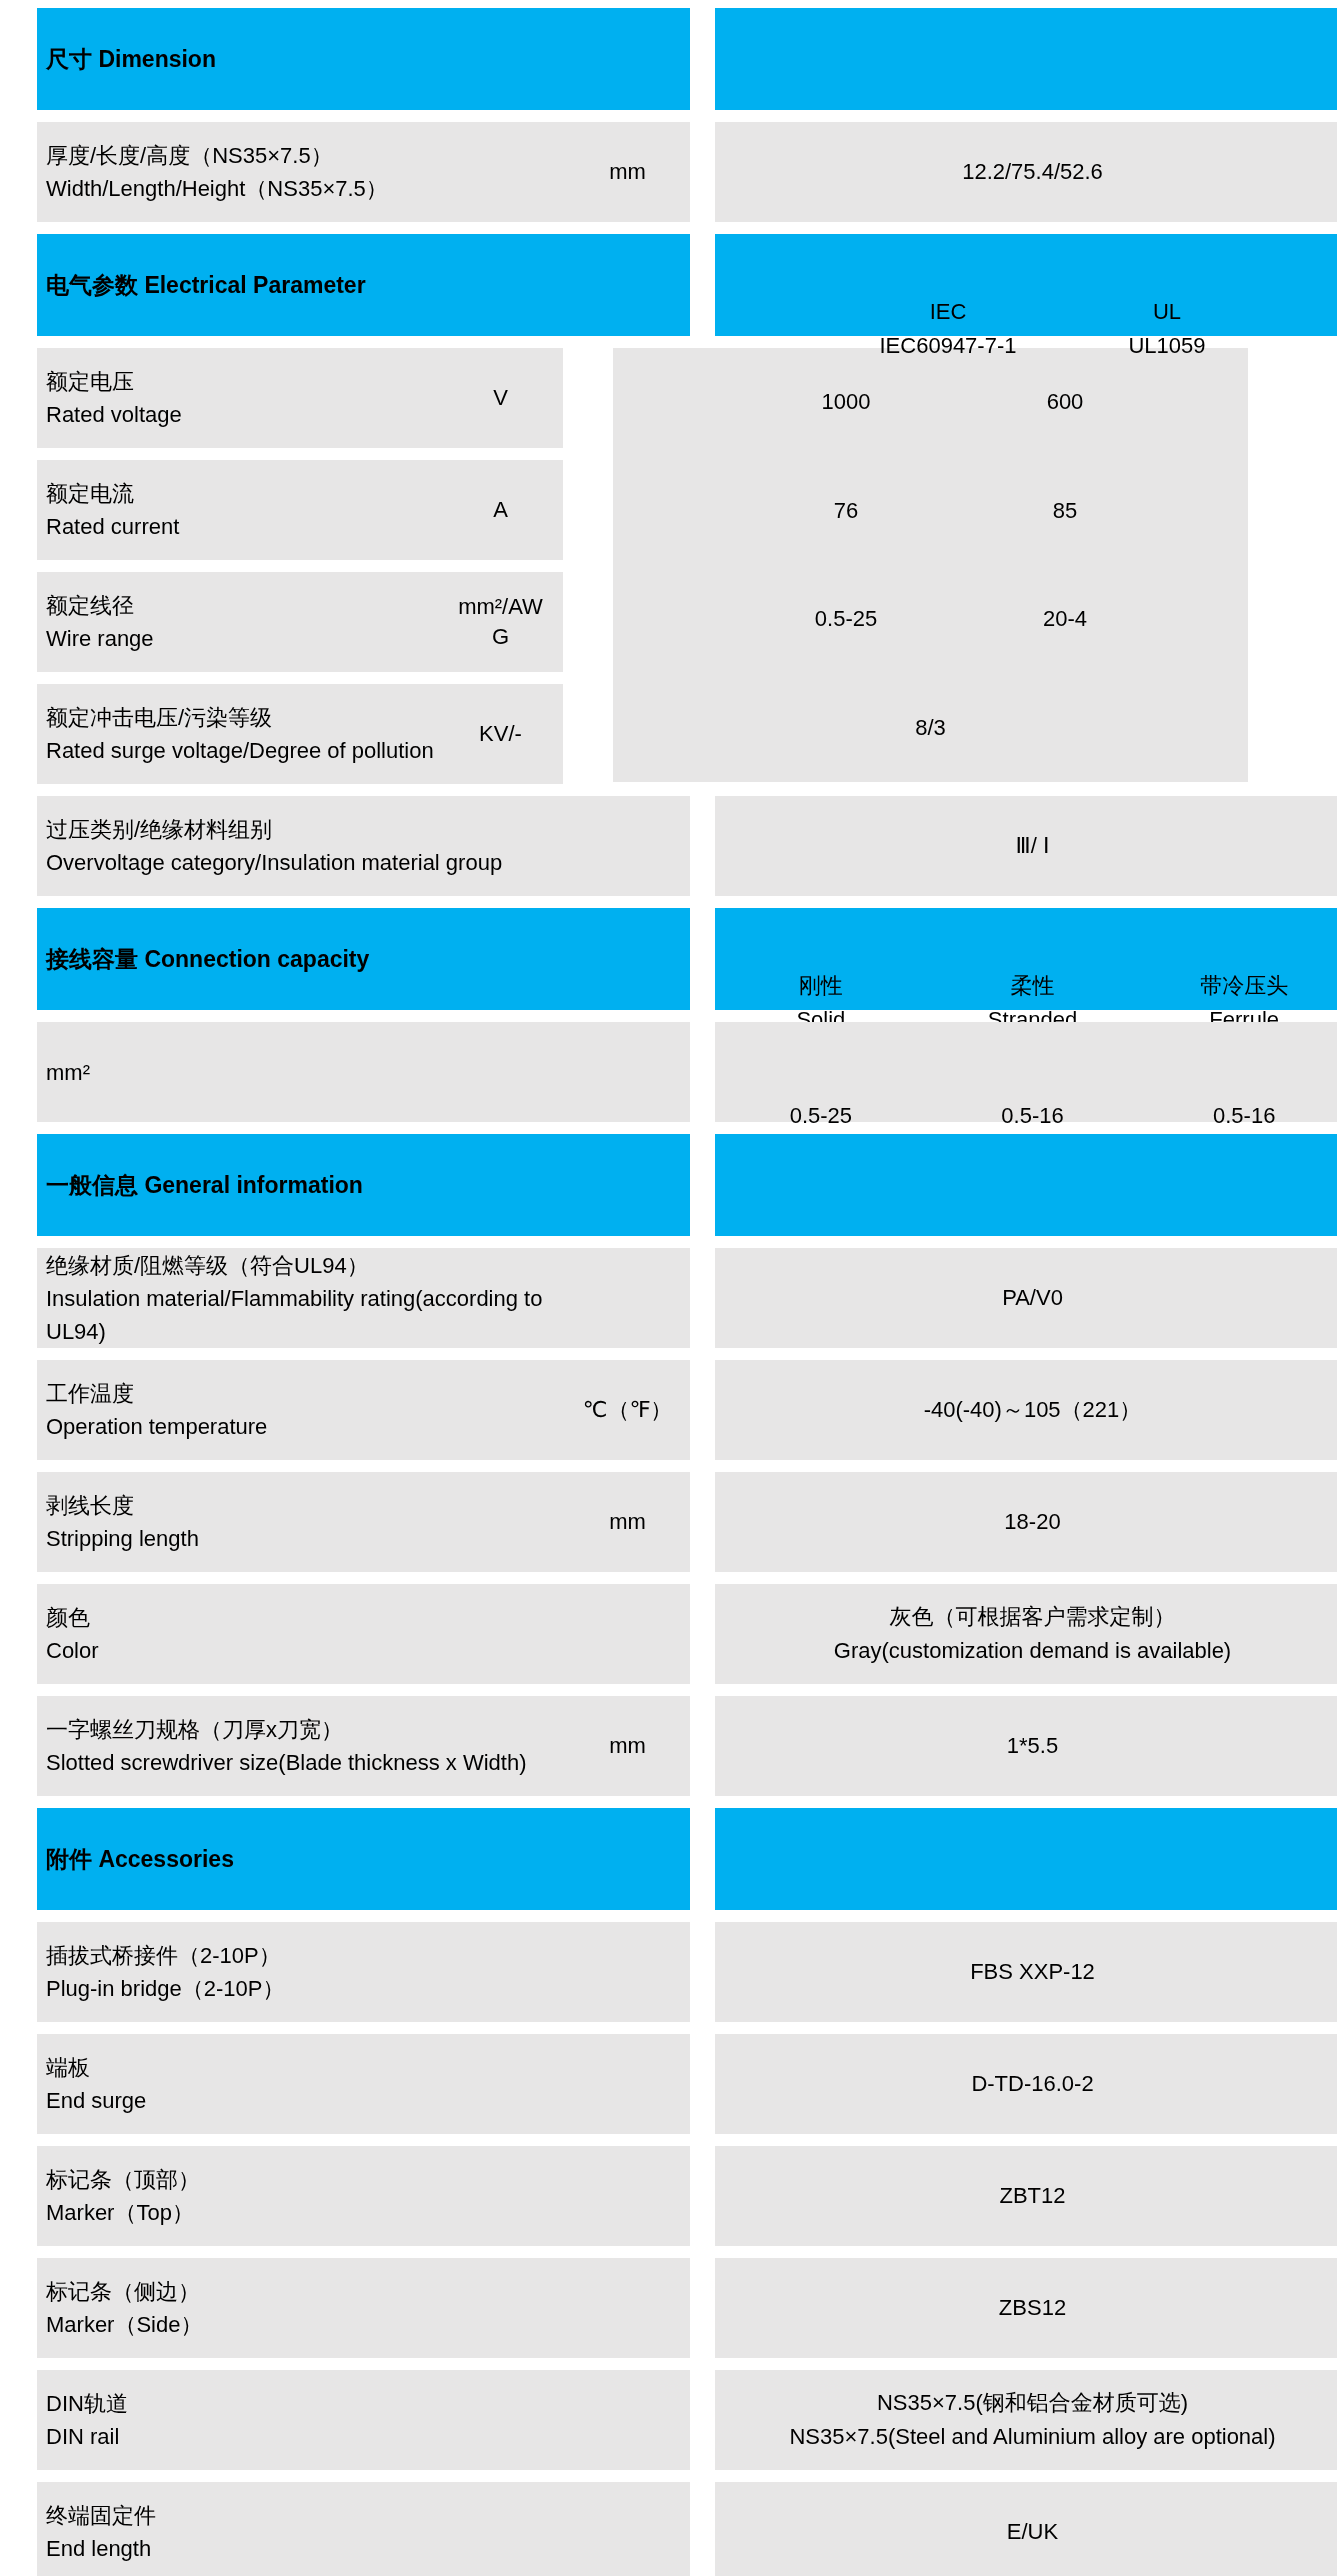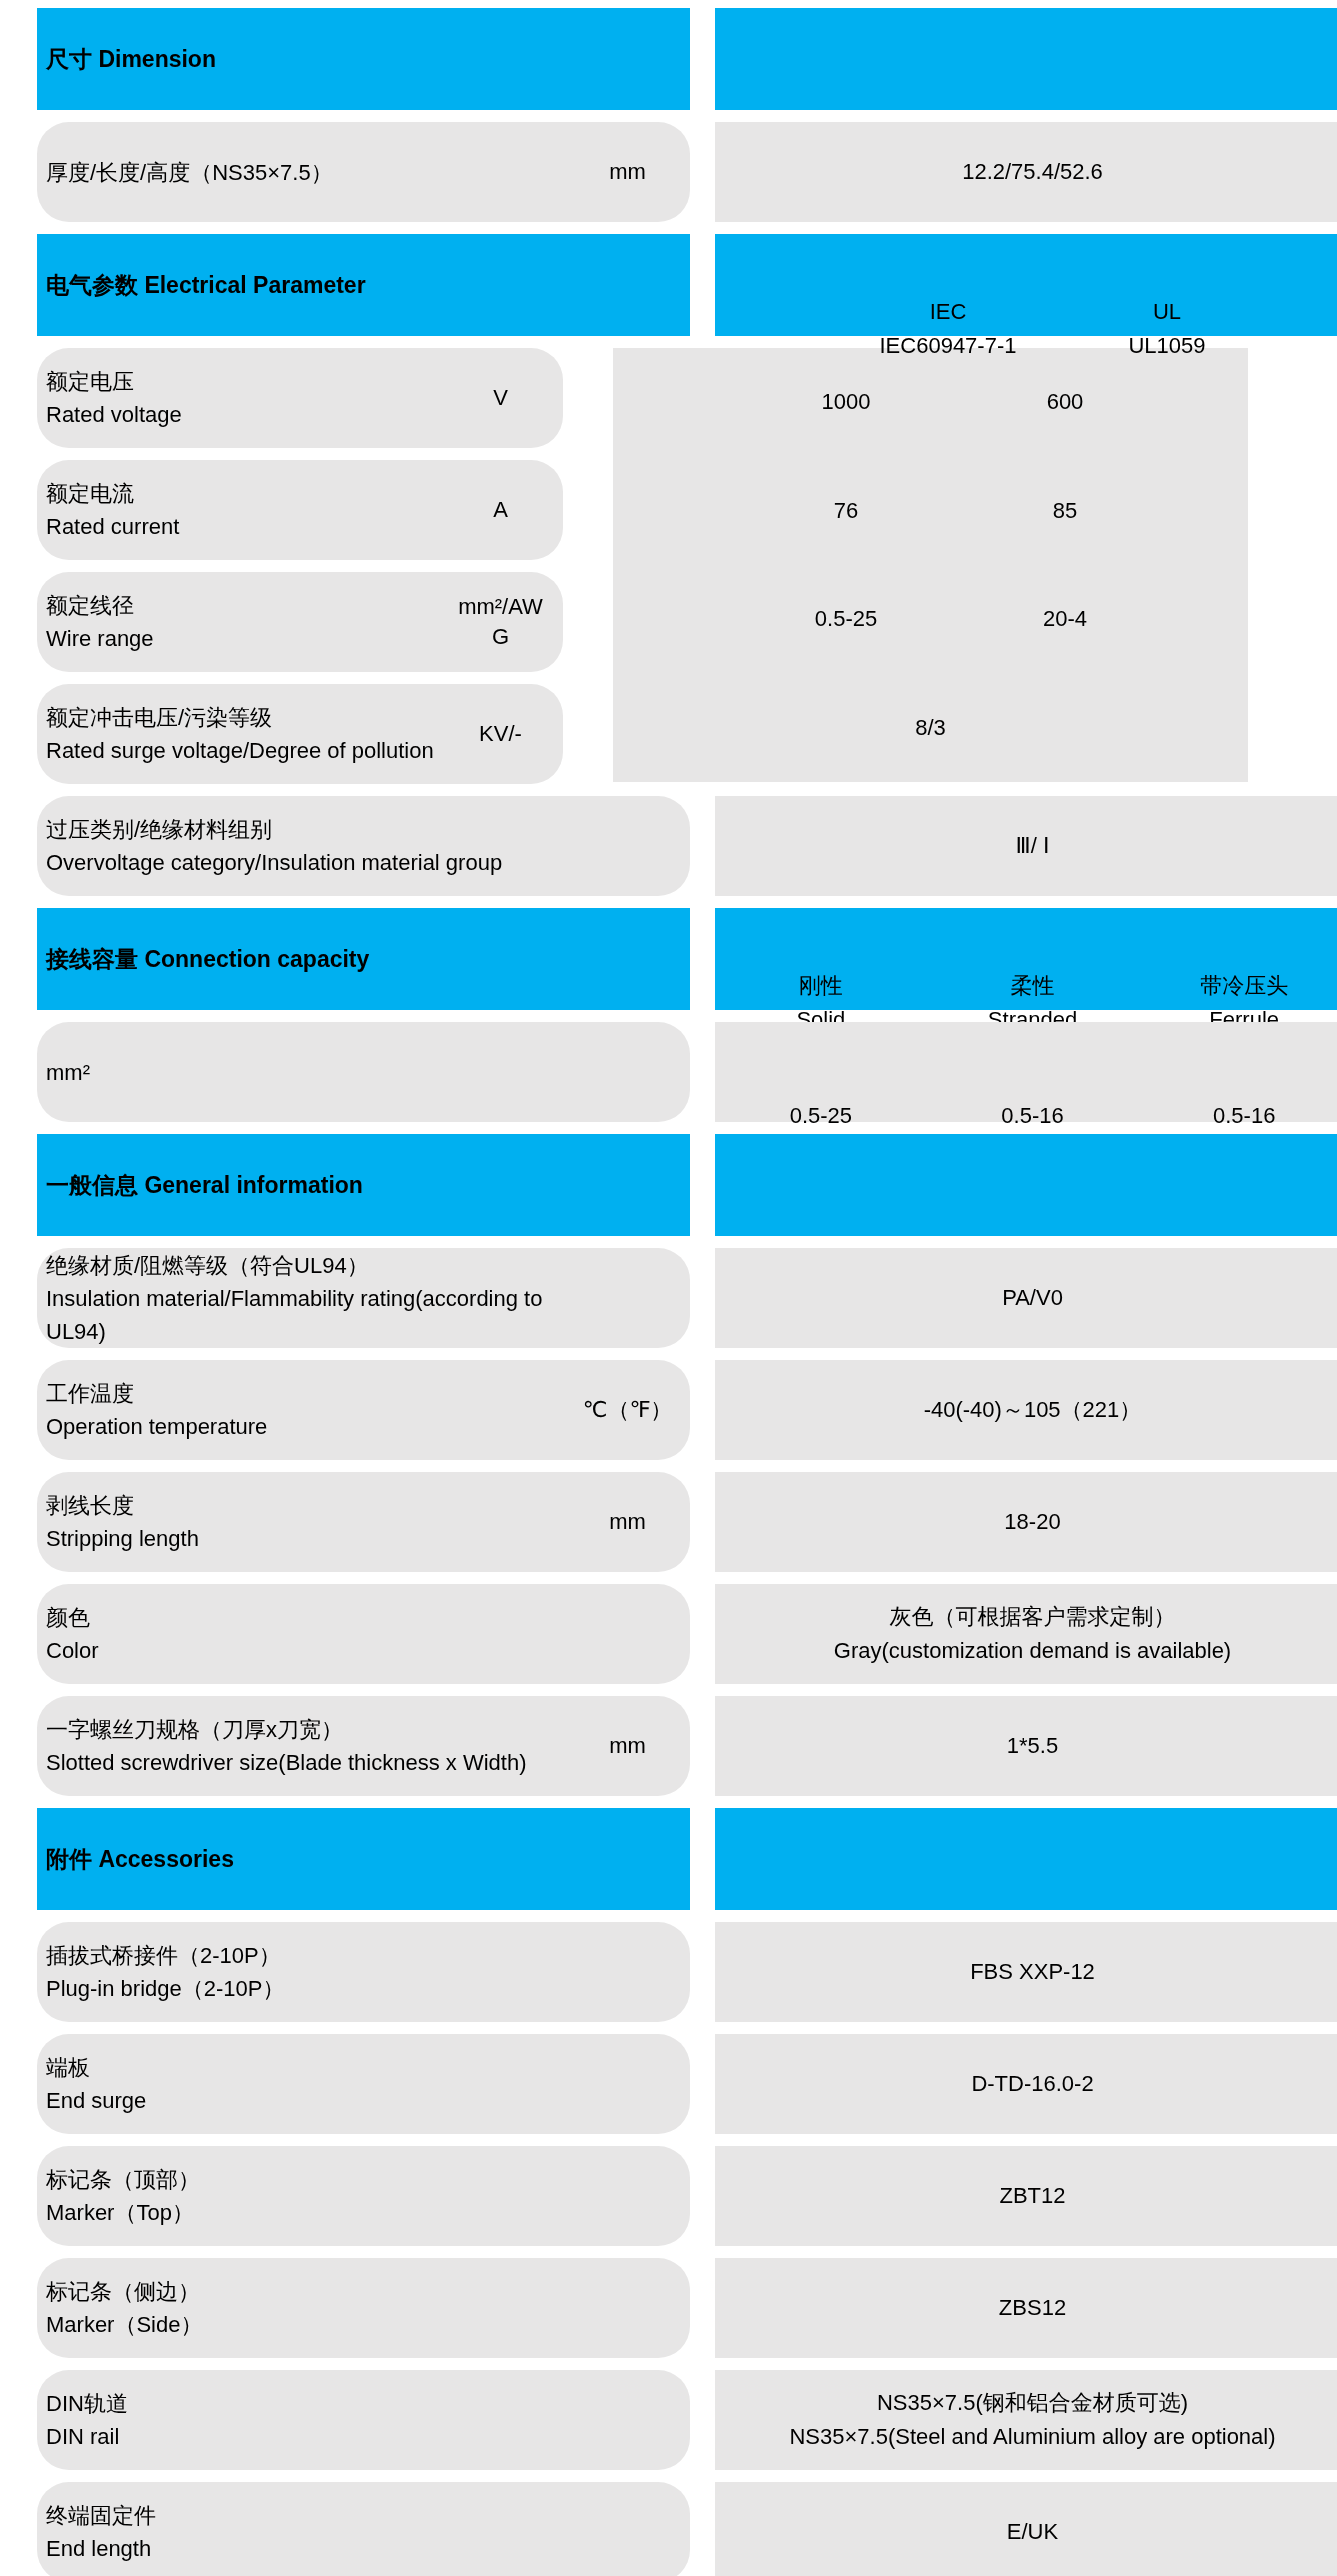--- a/index.html
+++ b/index.html
@@ -8,21 +8,21 @@
     font-family:"Liberation Sans","DejaVu Sans",sans-serif;color:#000000;
   }
   .wrap{padding:8px 12px 0 13px;}
   .band{display:flex;gap:25px;margin-bottom:12px;padding-left:24px;}
   .cl{width:653px;flex:none;}
   .cr{width:635px;flex:none;}
   .cell{background:#e7e6e6;box-sizing:border-box;}
   .head{background:#00b0f0;}
   .h102{height:102px;}
   .h100{height:100px;}
-  .labelcell{display:flex;align-items:center;padding-left:9px;border-radius:32px;}
+  .labelcell{display:flex;align-items:center;padding-left:9px;}
   .lbl{flex:1;min-width:0;font-size:22px;line-height:33px;}
   .unit{width:125px;flex:none;text-align:center;font-size:22px;line-height:30px;white-space:pre-line;}
   .vcell{display:flex;flex-direction:column;justify-content:center;
          text-align:center;font-size:22px;line-height:34px;}
   .htext{font-size:23px;font-weight:bold;line-height:30px;}
   .headleft{display:flex;align-items:center;padding-left:9px;}
   .twocol{display:flex;justify-content:center;transform:translateX(25px);width:100%;}
   .twocol .tc{width:219px;flex:none;text-align:center;font-size:22px;line-height:34px;}
   .threecol{display:flex;width:100%;}
   .threecol .th3{flex:1;text-align:center;font-size:22px;line-height:34px;}
@@ -40,20 +40,21 @@
     <div class="cell head h102 cl headleft">
       <div class="htext">尺寸 Dimension</div>
     </div>
     <div class="cell head h102 cr"></div>
   </div>
 
   <div class="band">
     <div class="cell h100 cl labelcell">
       <div class="lbl">
         <div>厚度/长度/高度（NS35×7.5）</div>
+        <div>Width/Length/Height（NS35×7.5）</div>
       </div>
       <div class="unit">mm</div>
     </div>
     <div class="cell h100 cr vcell">
       <div>12.2/75.4/52.6</div>
     </div>
   </div>
 
   <div class="band">
     <div class="cell head h102 cl headleft">

